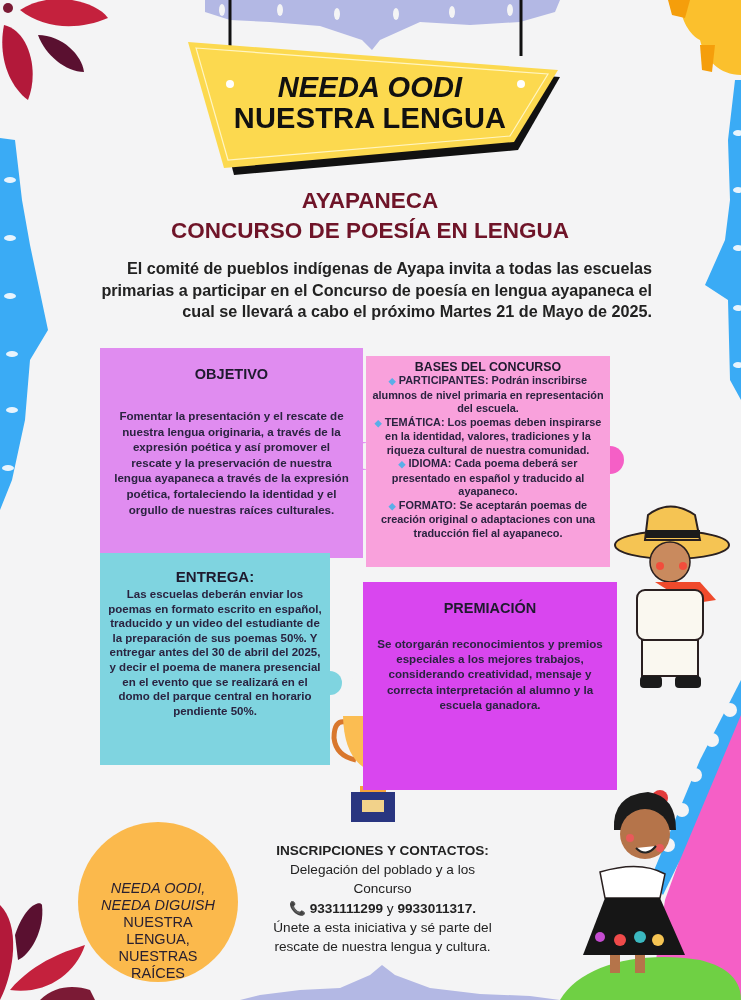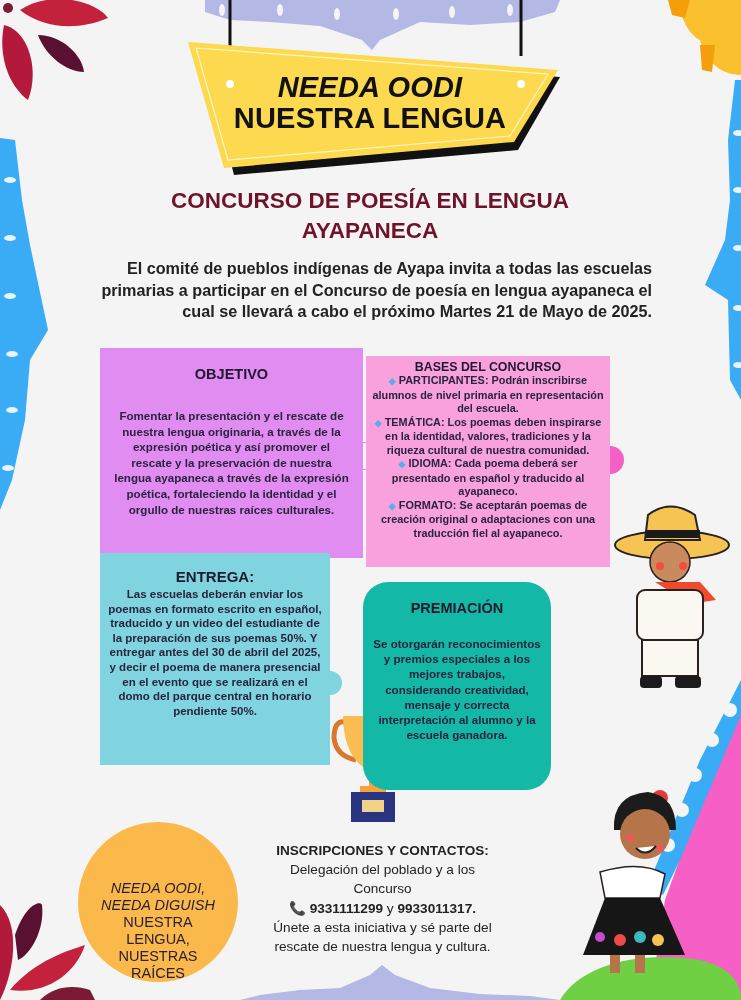--- a/index.html
+++ b/index.html
@@ -41,21 +41,21 @@
 
   .card-bases { left: 366px; top: 356px; width: 244px; height: 211px; background: #f9a1dc; }
   .card-bases h3 { font-size: 12.4px; margin-top: 5px; line-height: 13px; }
   .card-bases p { font-size: 10.9px; line-height: 13.5px; margin: 0 6px; }
   .bullet { color: #5aaee8; font-size: 9px; }
 
   .card-ent { left: 100px; top: 553px; width: 230px; height: 212px; background: #7fd4e0; }
   .card-ent h3 { margin-top: 15px; font-size: 15px; }
   .card-ent p { font-size: 11.5px; line-height: 14.6px; margin: 2px 6px 0 6px; }
 
-  .card-prem { left: 363px; top: 582px; width: 188px; height: 208px; background: #14b8a6; border-radius: 25px; }
+  .card-prem { left: 363px; top: 582px; width: 254px; height: 208px; background: #d946ef; }
   .card-prem h3 { margin-top: 18px; font-size: 14.5px; }
   .card-prem p { font-size: 11.6px; line-height: 15.2px; margin: 20px 10px 0 10px; }
 
   .circle {
     position: absolute; left: 78px; top: 822px; width: 160px; height: 160px; border-radius: 50%;
     background: #fbb94c; display: flex; align-items: flex-end; justify-content: center; text-align: center;
     font-family: "Liberation Sans", sans-serif; font-size: 14.5px; line-height: 17px; color: #2a2030;
   }
   .circle .em { font-style: italic; }
 
@@ -195,22 +195,22 @@
     <rect x="635" y="955" width="10" height="18" fill="#b5744a"></rect>
   </g>
 </svg>
 
 <div class="sign-title">
   <span class="l1">NEEDA OODI</span>
   <span class="l2">NUESTRA LENGUA</span>
 </div>
 
 <div class="headline">
+  <div>AYAPANECA</div>
   <div>CONCURSO DE POESÍA EN LENGUA</div>
-  <div>AYAPANECA</div>
 </div>
 
 <div class="intro">El comité de pueblos indígenas de Ayapa invita a todas las escuelas primarias a participar en el Concurso de poesía en lengua ayapaneca el cual se llevará a cabo el próximo Martes 21 de Mayo de 2025.</div>
 
 <div class="card card-obj">
   <h3>OBJETIVO</h3>
   <p>Fomentar la presentación y el rescate de nuestra lengua originaria, a través de la expresión poética y así promover el rescate y la preservación de nuestra lengua ayapaneca a través de la expresión poética, fortaleciendo la identidad y el orgullo de nuestras raíces culturales.</p>
 </div>
 
 <div class="card card-bases">

